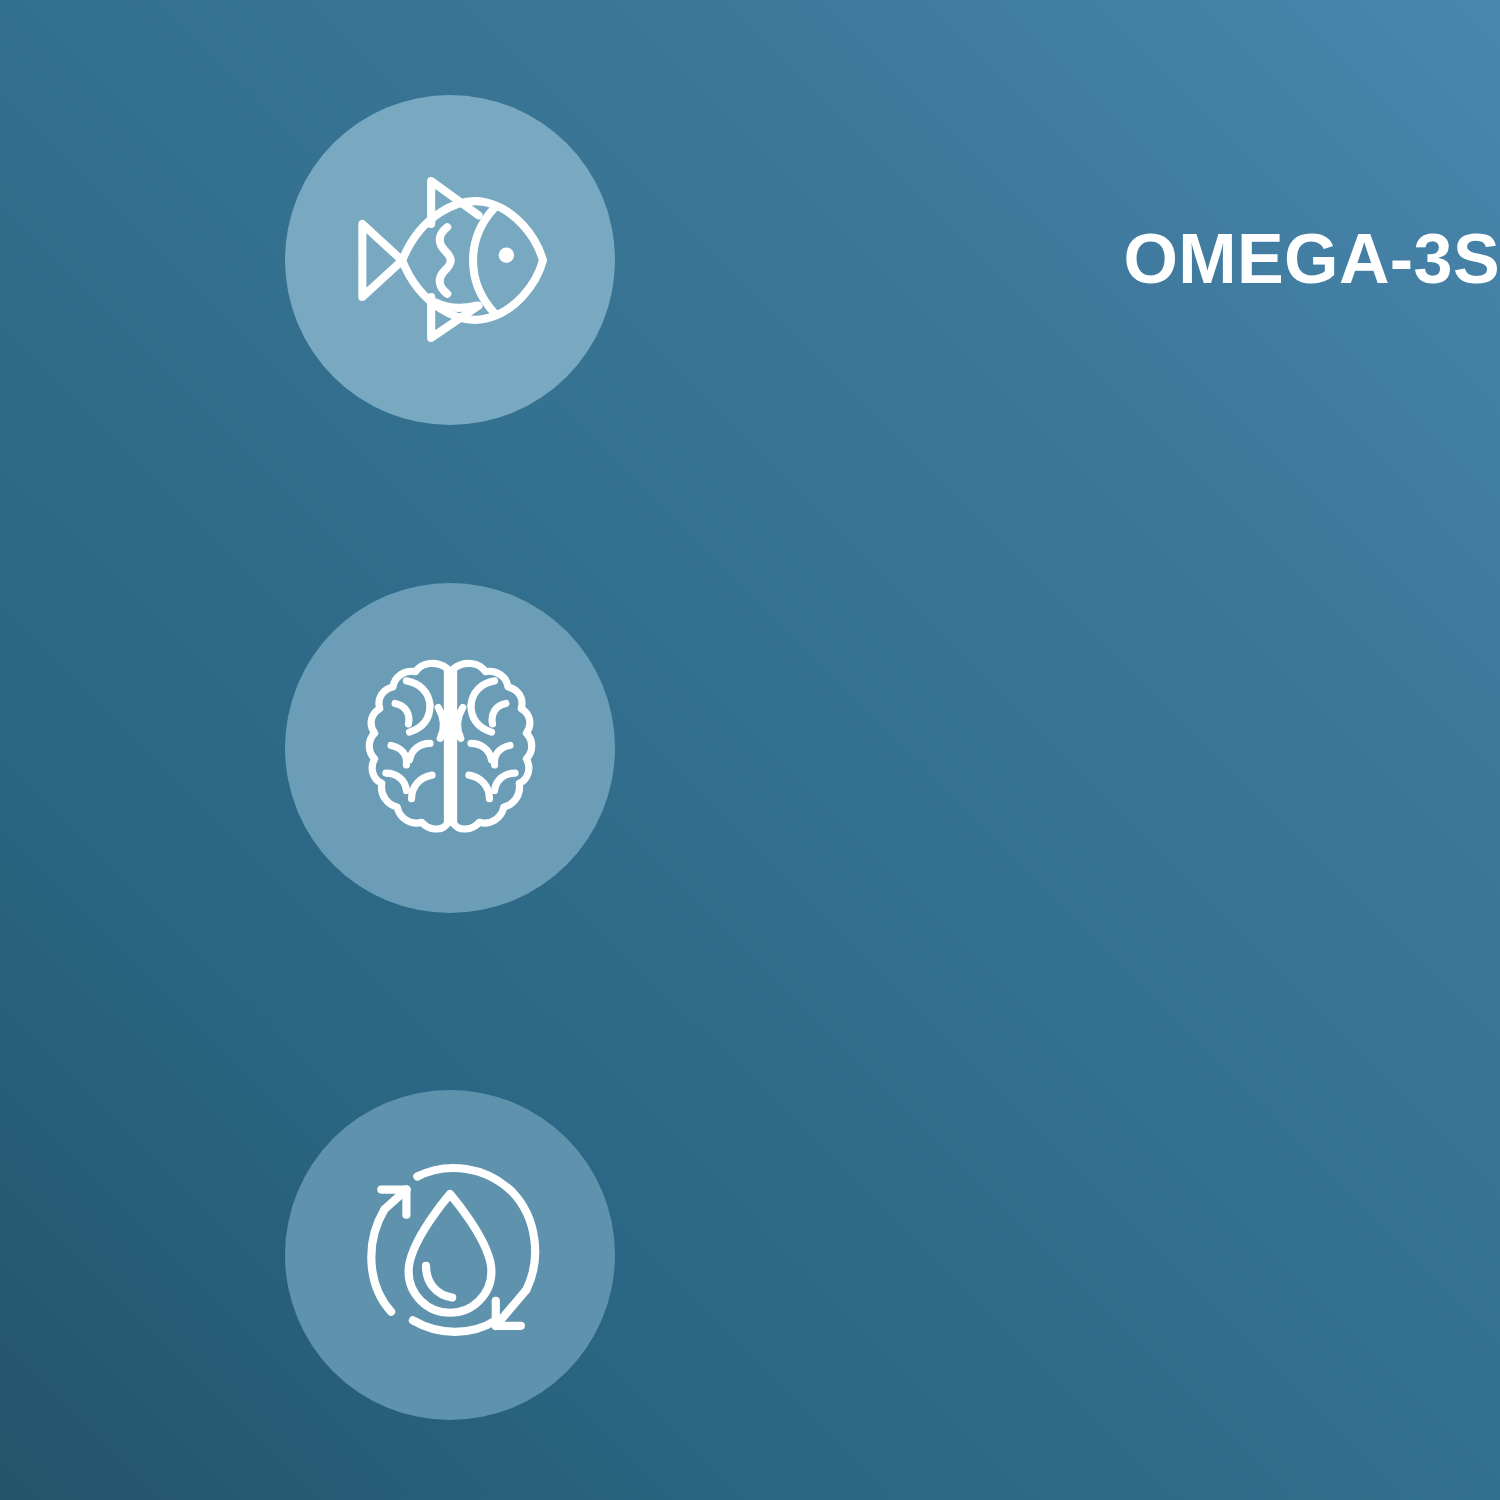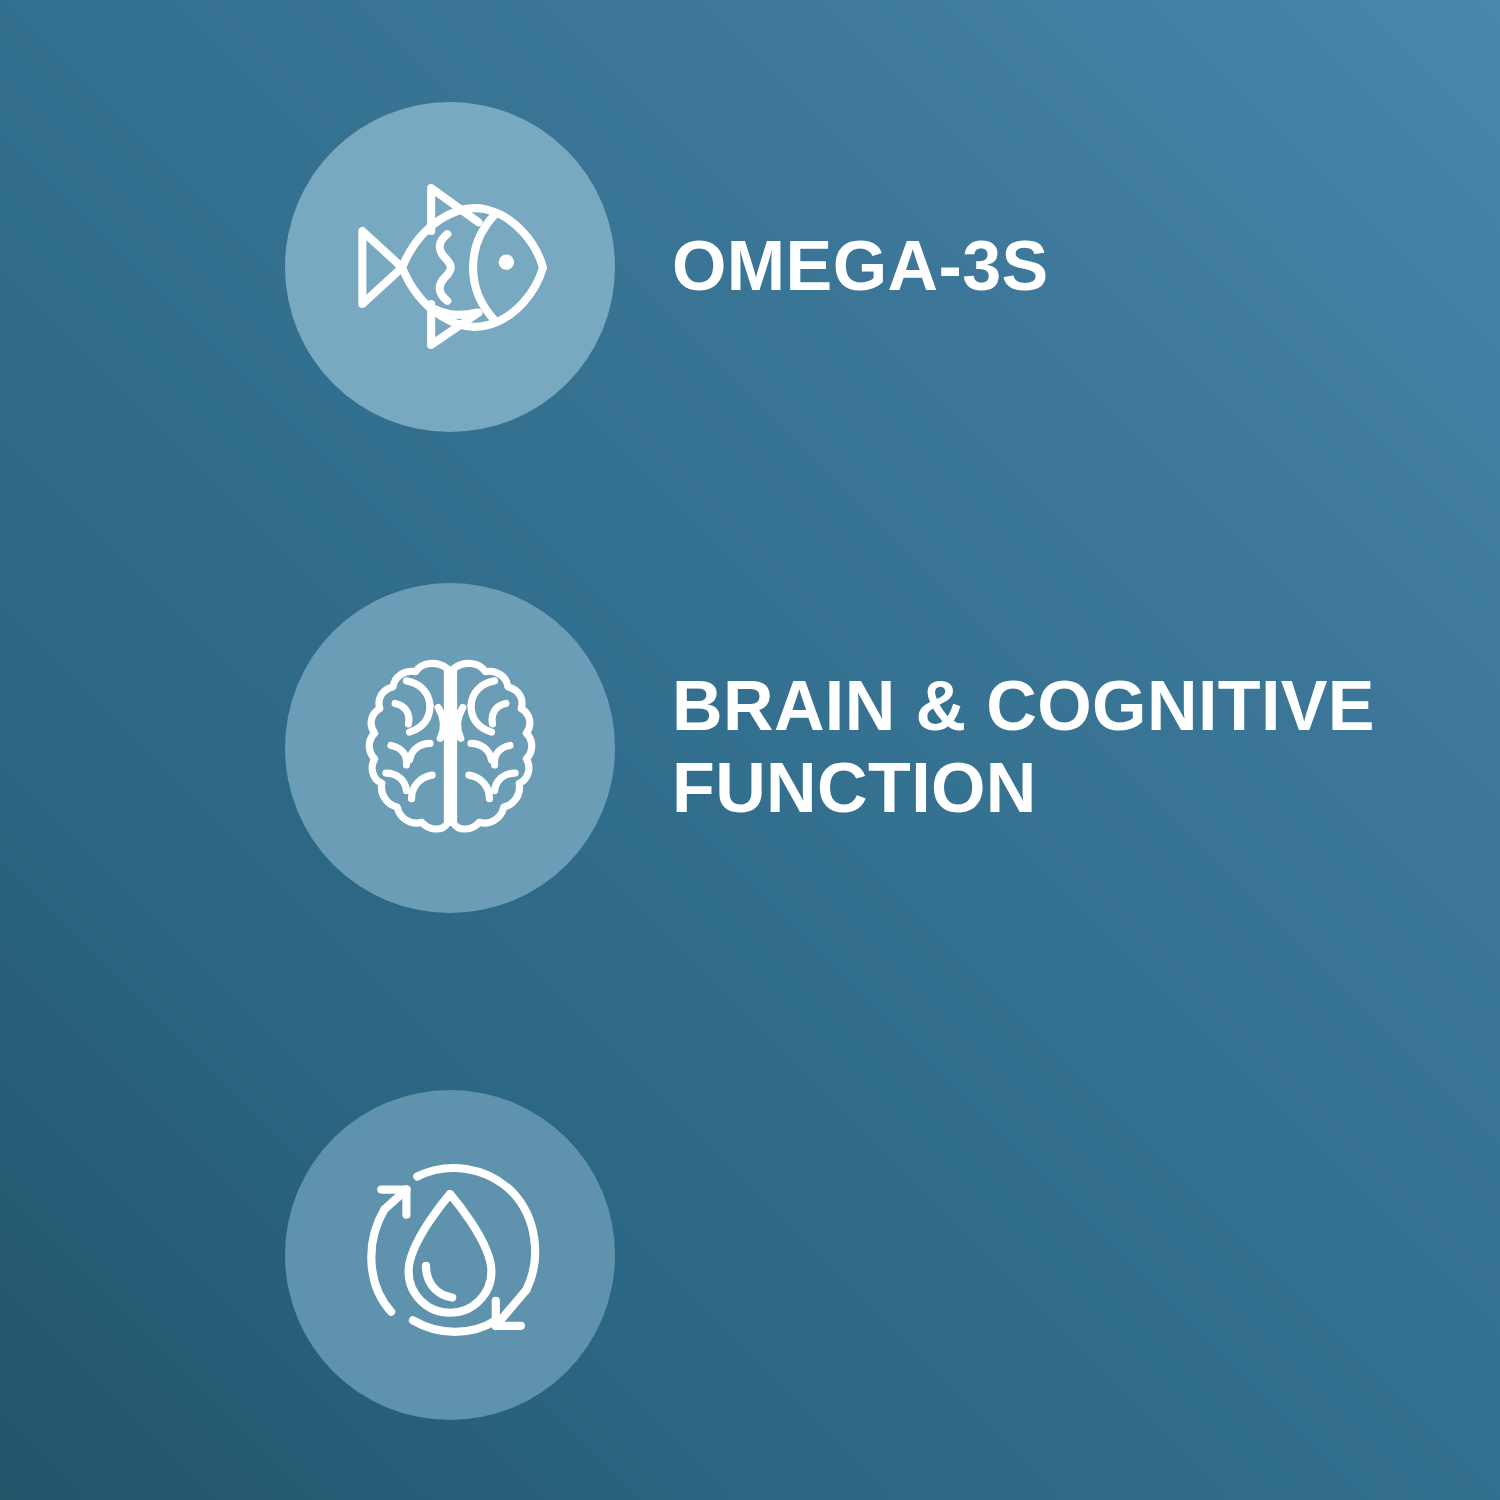--- a/index.html
+++ b/index.html
@@ -24,21 +24,21 @@
 
   .benefit-row {
     position: absolute;
     left: 0;
     width: 1500px;
     display: flex;
     flex-direction: row;
     align-items: center;
   }
 
-  .row-1 { top: 102px;   height: 330px; }
+  .row-1 { top: 95px;   height: 330px; justify-content: space-between; }
   .row-2 { top: 583px;  height: 330px; }
   .row-3 { top: 1090px; height: 330px; }
 
   .icon-badge {
     position: relative;
     margin-left: 285px;
     width: 330px;
     height: 330px;
     border-radius: 50%;
     flex: 0 0 auto;
@@ -144,22 +144,20 @@
           <path d="M120 58 C 120 72, 128 80, 140 84"></path>
           <path d="M154 56 C 144 58, 139 66, 141 76"></path>
           <path d="M120 95 C 130 95, 138 101, 140 111"></path>
           <path d="M158 97 C 148 99, 142 106, 143 116"></path>
           <path d="M163 124 C 152 124, 144 131, 143 141"></path>
           <path d="M118 126 C 130 128, 138 137, 138 149"></path>
           <path d="M112 60 C 106 70, 105 80, 110 90"></path>
         </svg>
       </span>
     </div>
-    <div class="benefit-label">BRAIN &amp; COGNITIVE
-FUNCTION</div>
   </div>
 
   <div class="benefit-row row-3">
     <div class="icon-badge badge-3">
       <span>
         <svg viewBox="0 0 200 200" fill="none" xmlns="http://www.w3.org/2000/svg" stroke="#ffffff" stroke-width="7.5" stroke-linecap="round" stroke-linejoin="round">
 
           <path d="M40 58 C 22 88, 24 128, 46 152"></path>
           <path d="M70 28 C 98 14, 133 19, 157 42 C 180 66, 184 104, 170 132"></path>
 

